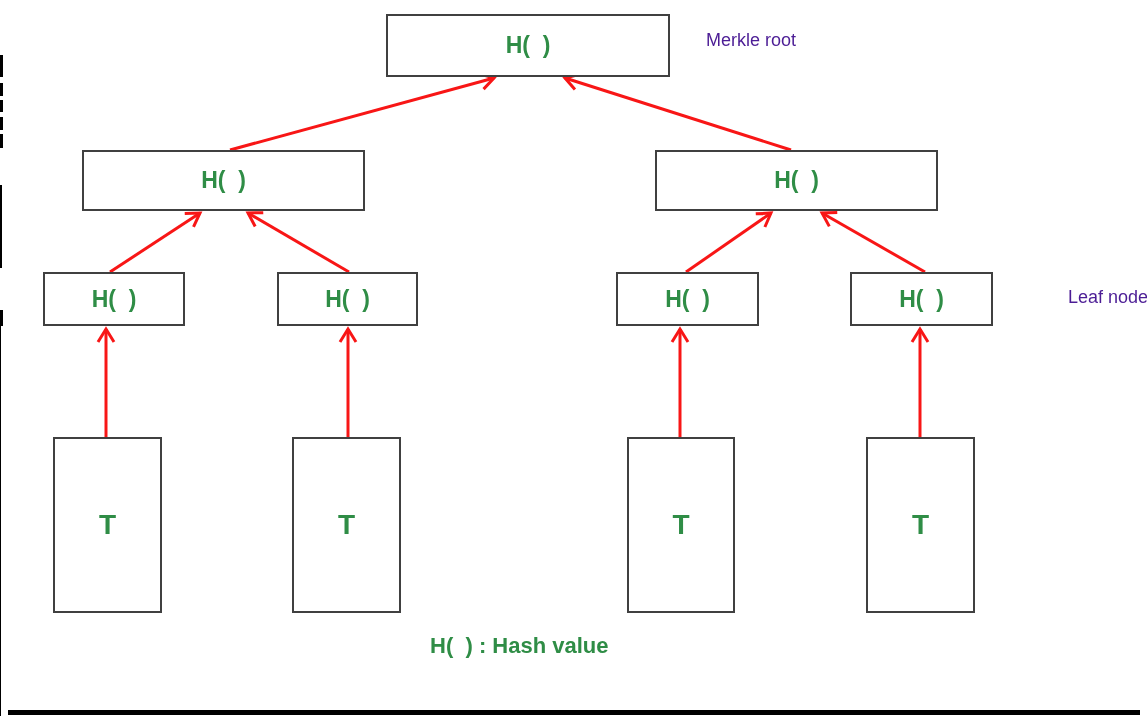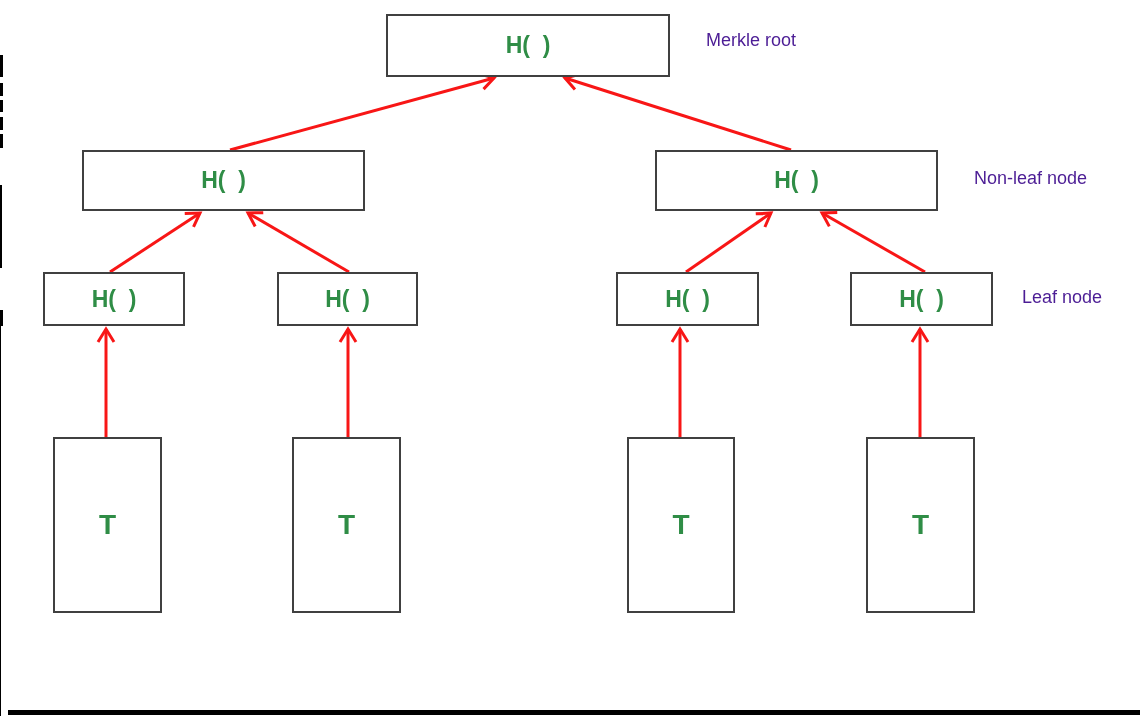--- a/index.html
+++ b/index.html
@@ -77,24 +77,24 @@
   <div class="node hash-node" style="left:277px; top:272px; width:141px; height:54px;">H(  )</div>
   <div class="node hash-node" style="left:616px; top:272px; width:143px; height:54px;">H(  )</div>
   <div class="node hash-node" style="left:850px; top:272px; width:143px; height:54px;">H(  )</div>
 
   <div class="node t-node" style="left:53px; top:437px; width:109px; height:176px;">T</div>
   <div class="node t-node" style="left:292px; top:437px; width:109px; height:176px;">T</div>
   <div class="node t-node" style="left:627px; top:437px; width:108px; height:176px;">T</div>
   <div class="node t-node" style="left:866px; top:437px; width:109px; height:176px;">T</div>
 
   <div class="annotation" style="left:706px; top:30px;">Merkle root</div>
-  <div class="annotation" style="left:974px; top:168px;">Non-leaf node</div>
-  <div class="annotation" style="left:1022px; top:287px;">Leaf node</div>
+  <div class="annotation" style="left:1068px; top:287px;">Leaf node</div>
 
   <div id="legend">
+    <div>H(  ) : Hash value</div>
   </div>
 
   <div class="edge-mark" style="top:55px;  width:3px; height:22px;"></div>
   <div class="edge-mark" style="top:83px;  width:3px; height:13px;"></div>
   <div class="edge-mark" style="top:100px; width:3px; height:12px;"></div>
   <div class="edge-mark" style="top:117px; width:3px; height:13px;"></div>
   <div class="edge-mark" style="top:134px; width:3px; height:14px;"></div>
   <div class="edge-mark" style="top:185px; width:2px; height:83px;"></div>
   <div class="edge-mark" style="top:310px; width:3px; height:16px;"></div>
   <div class="edge-mark" style="top:326px; width:1px; height:390px;"></div>

